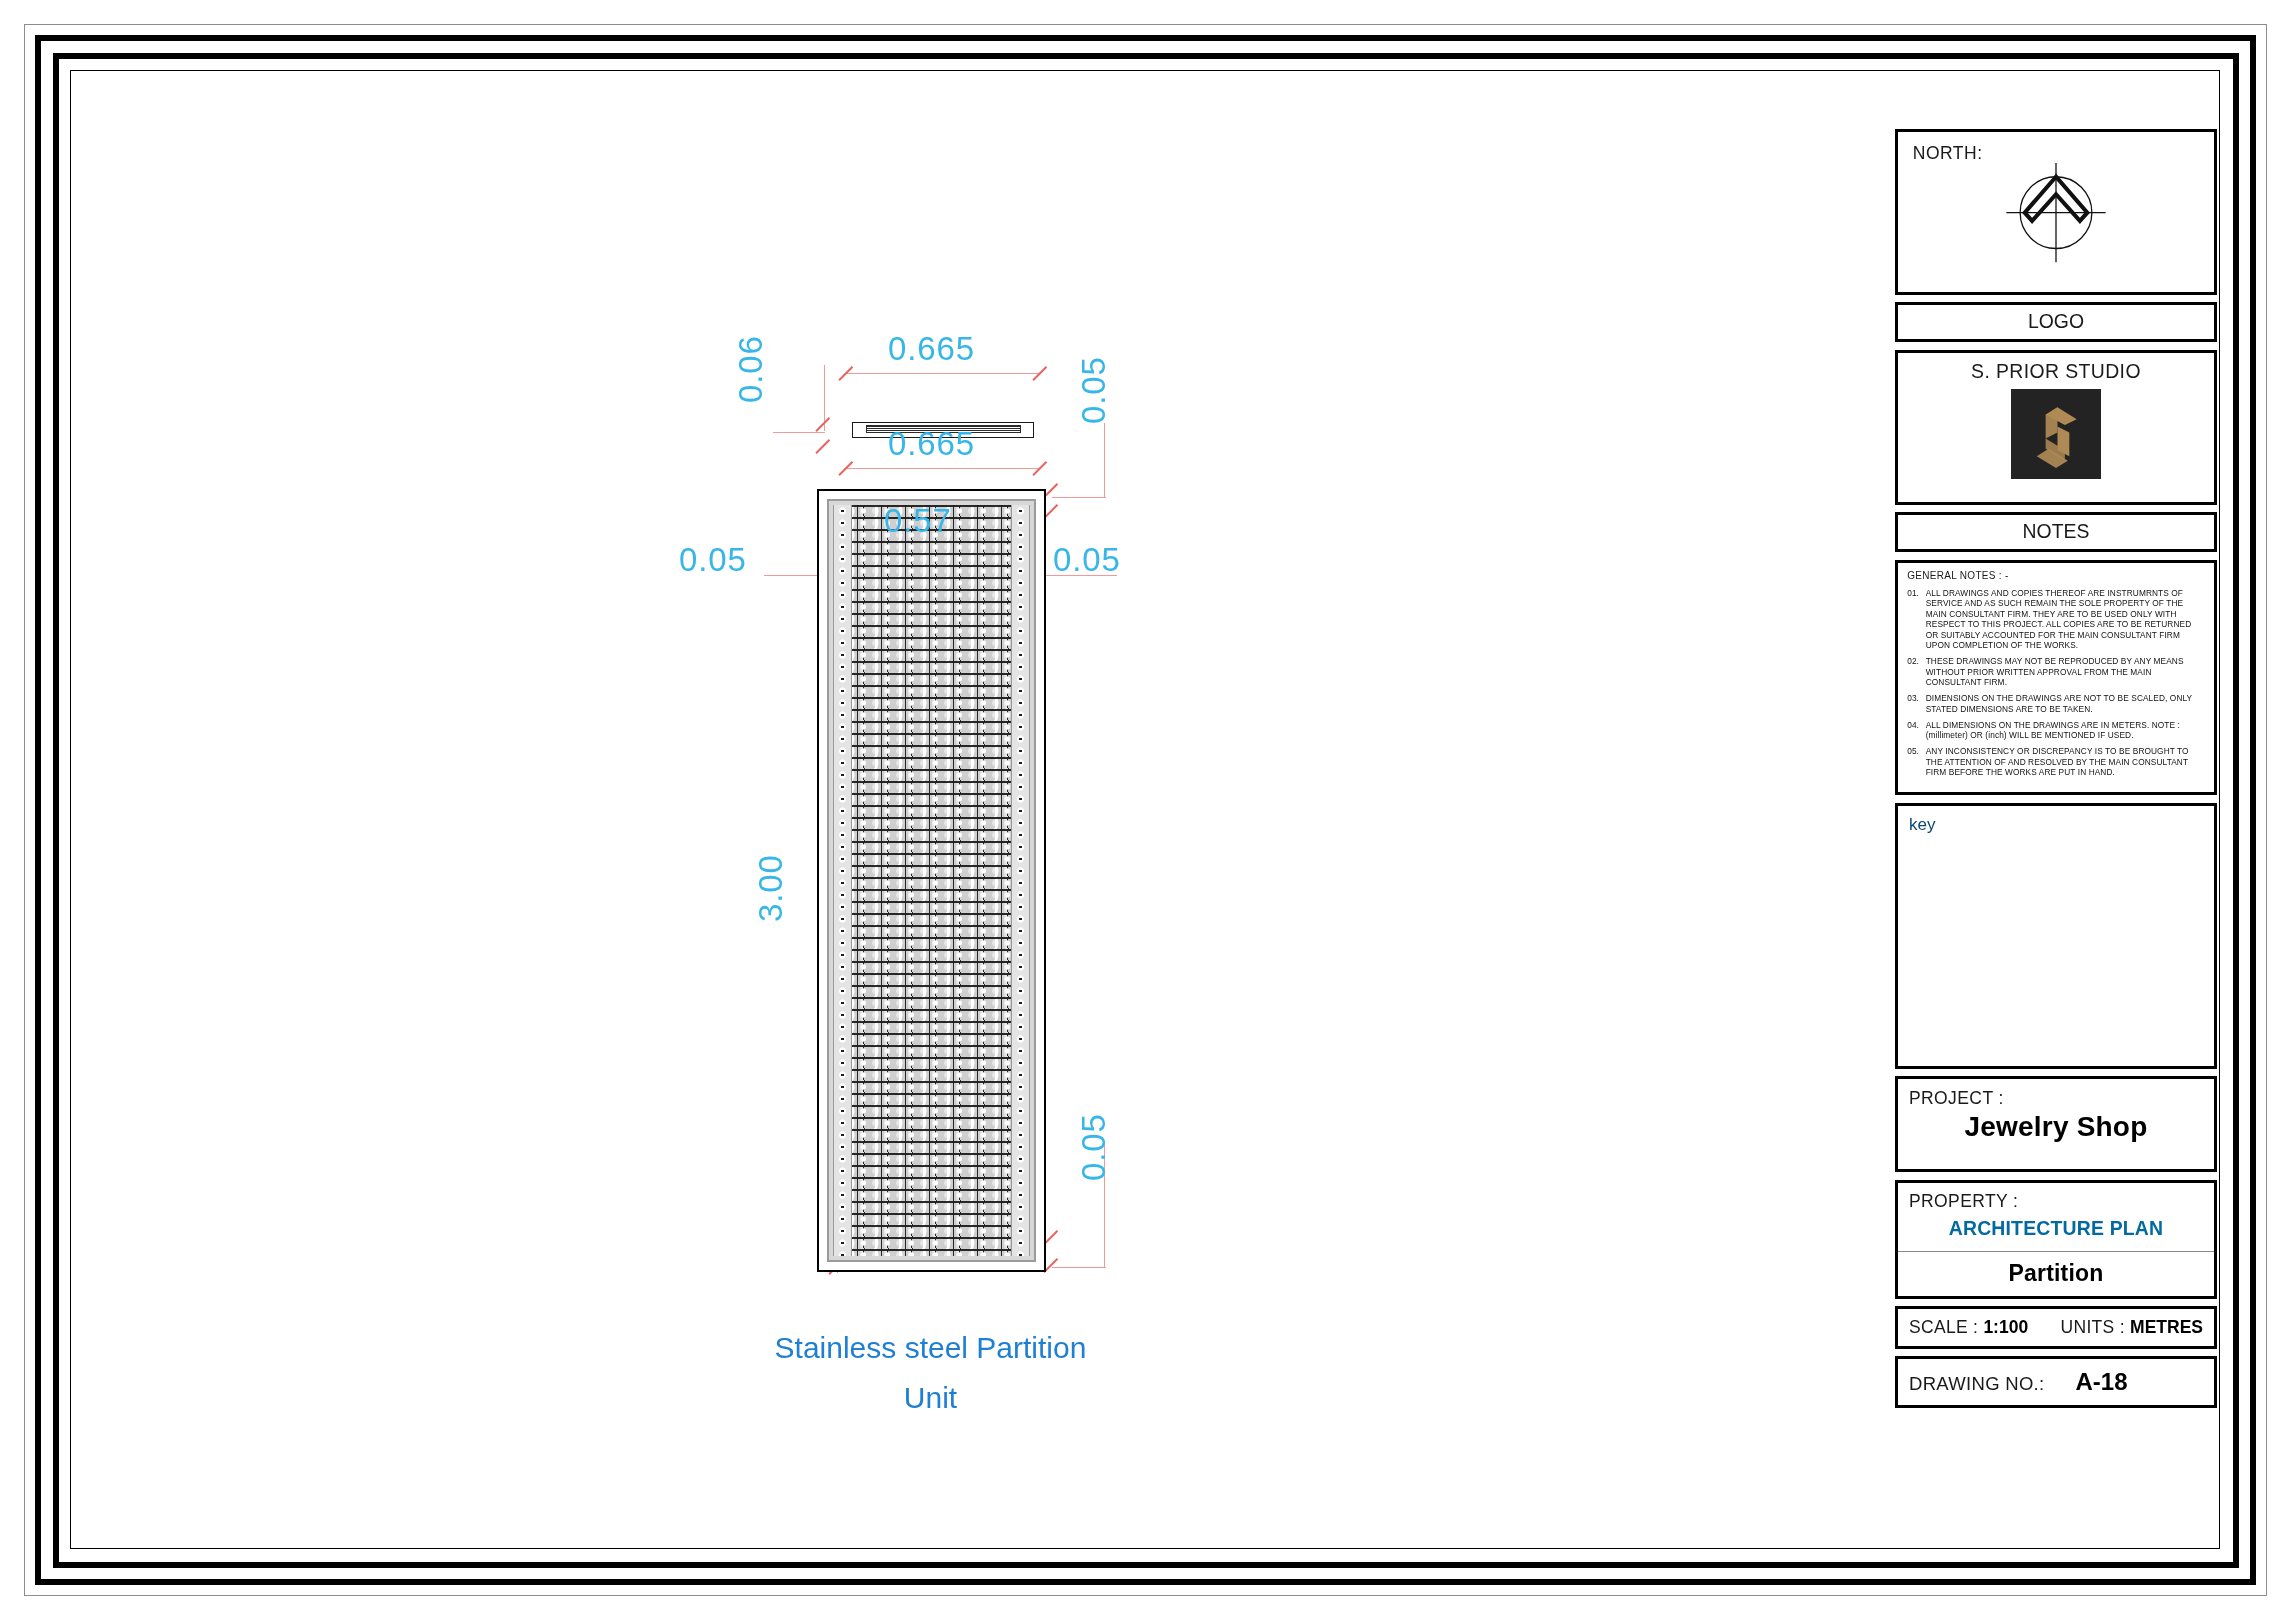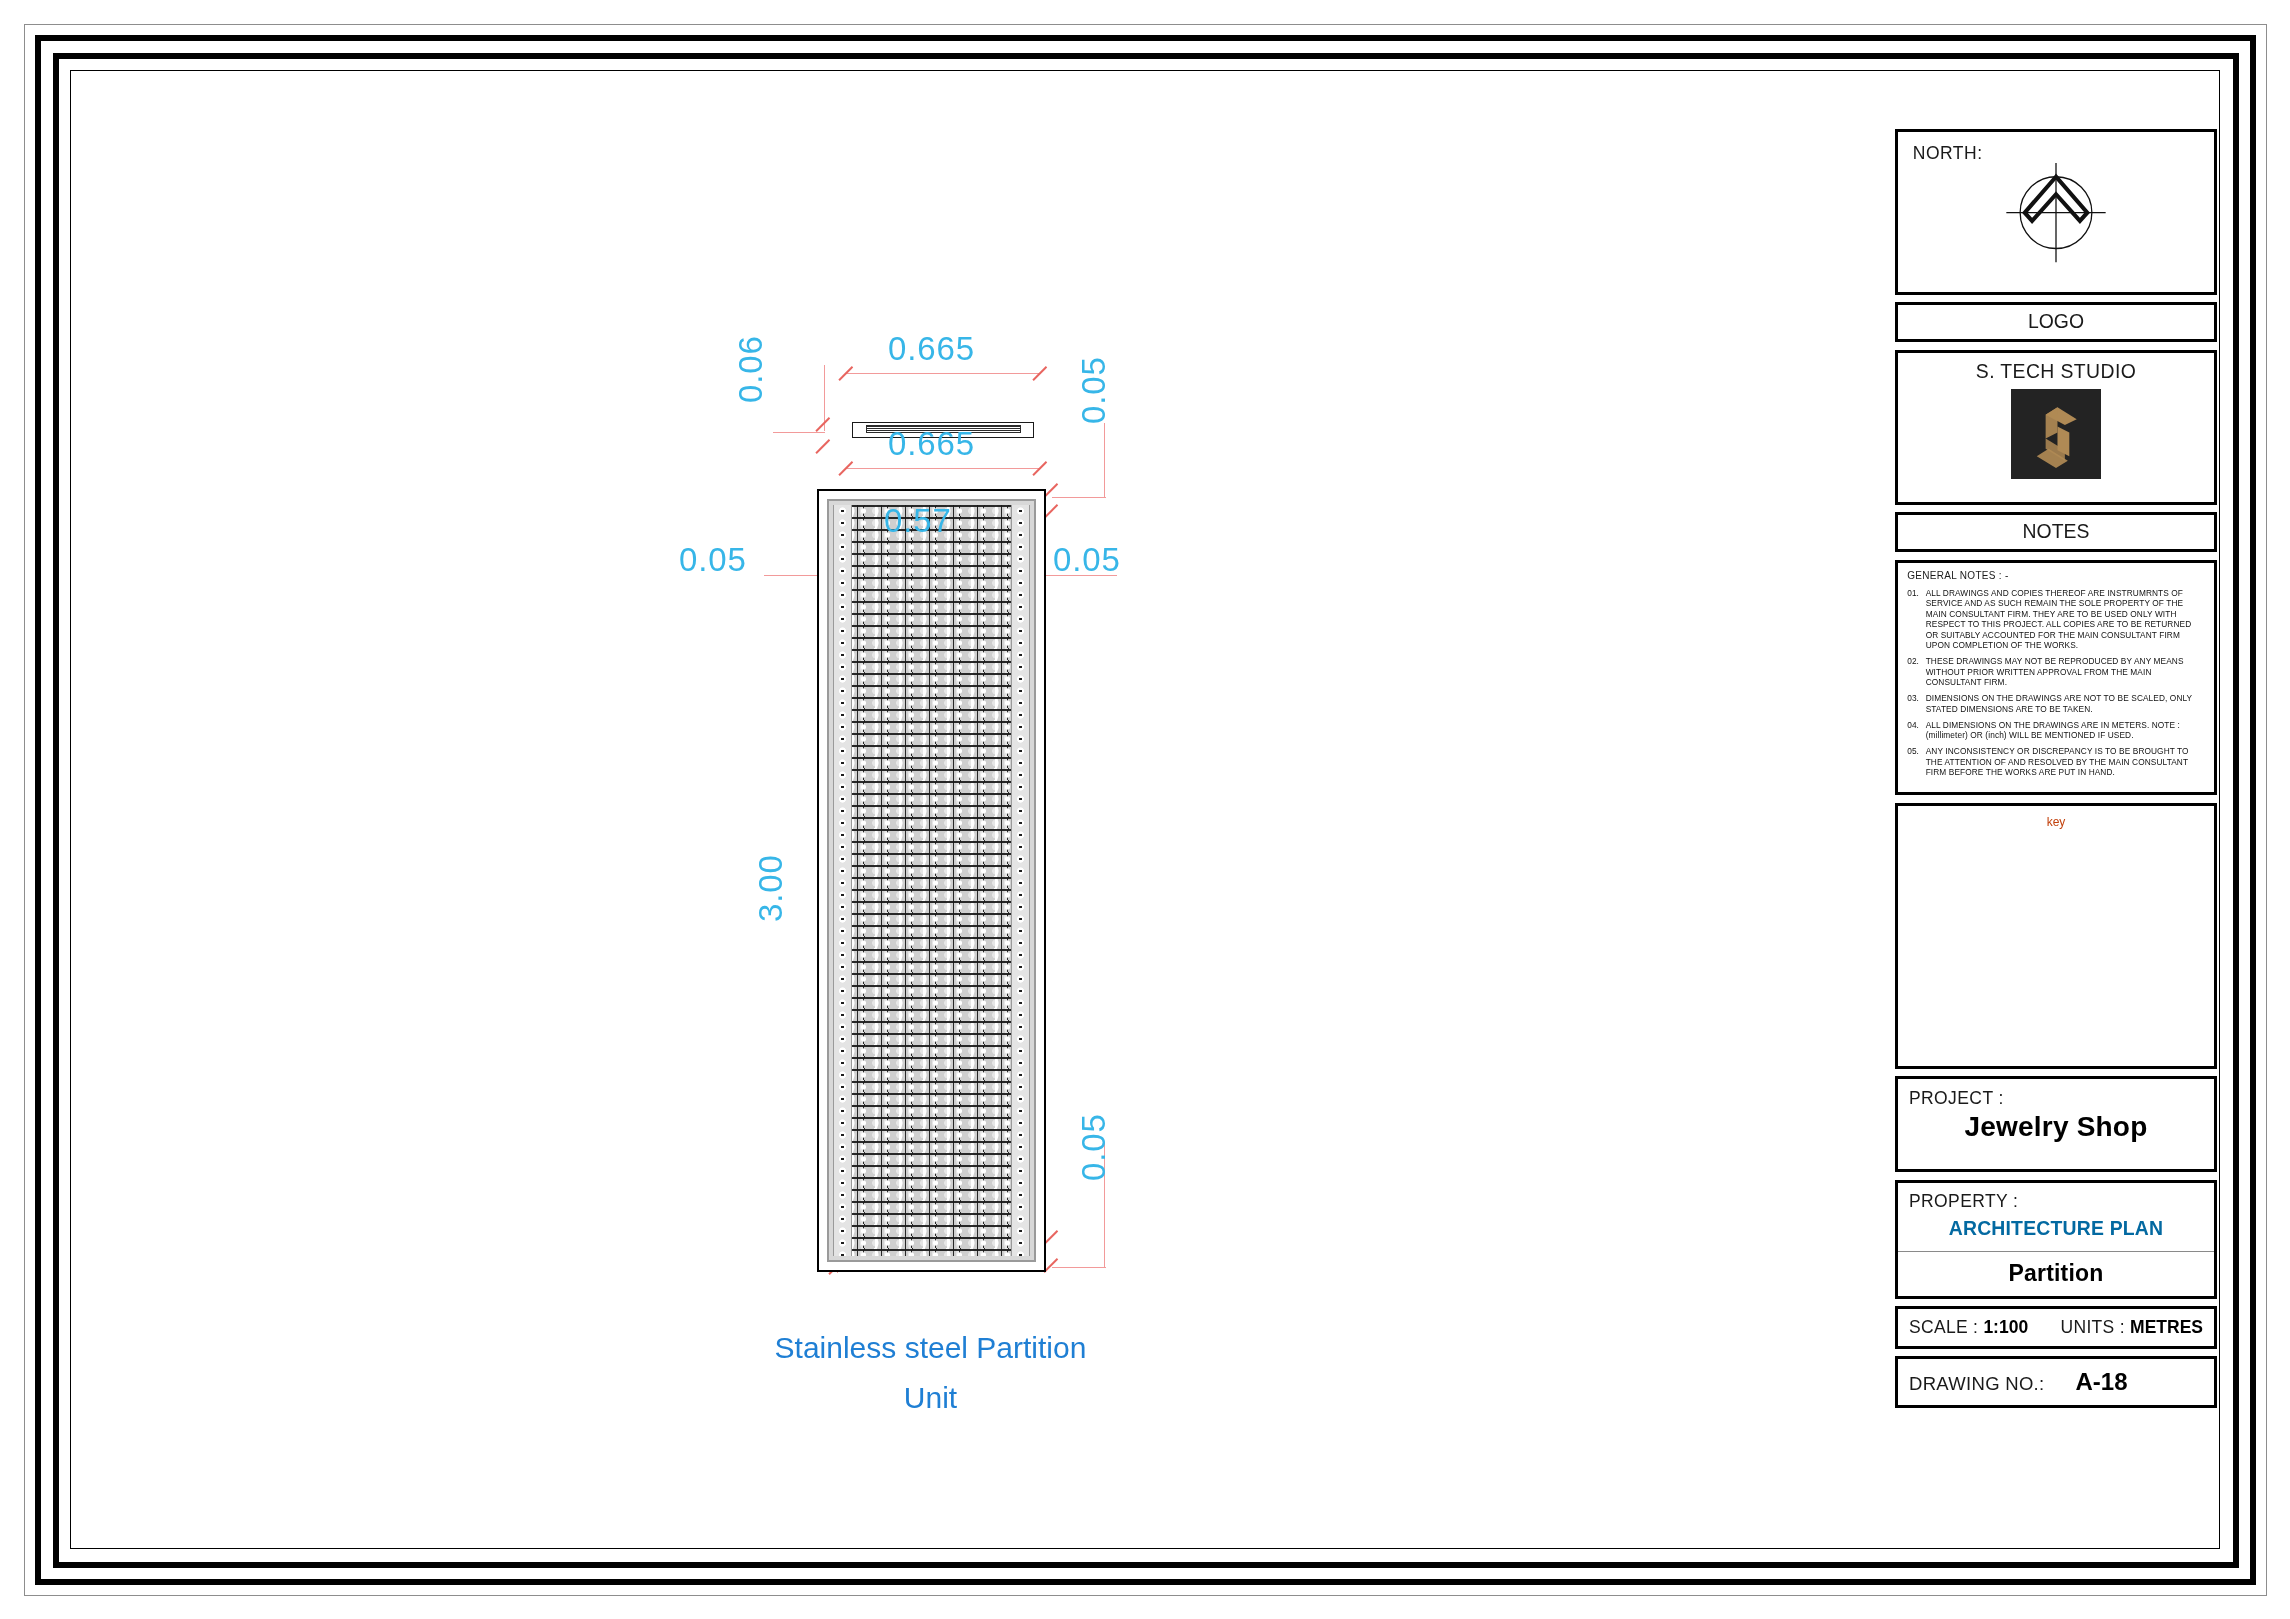--- a/index.html
+++ b/index.html
@@ -219,21 +219,21 @@
     line-height: 10.5px;
     color: #111111;
     margin-bottom: 5.5px;
     letter-spacing: 0.1px;
   }
   .note-num { width: 18.5px; flex: 0 0 18.5px; }
   .note-body { flex: 1; }
 
   
   #key-box { height: 266px; padding: 9.2px 11px; }
-  #key-label { font-size: 12px; color: #c2410c; text-align: center; }
+  #key-label { font-size: 17px; color: #0c4a6e; }
 
   
   #project-box { height: 96px; padding: 9.2px 11px; }
   .tb-field-label { font-size: 17.5px; color: #1a1a1a; letter-spacing: 0.4px; }
   #project-value {
     font-size: 28px;
     font-weight: bold;
     color: #000000;
     text-align: center;
     padding-top: 1.8px;
@@ -371,21 +371,21 @@
 
   <div class="tb-gap"></div>
 
   <div class="tb-box">
     <div class="tb-center-label">LOGO</div>
   </div>
 
   <div class="tb-gap"></div>
 
   <div class="tb-box" id="logo-box">
-    <div id="logo-title">S. TECH STUDIO</div>
+    <div id="logo-title">S. PRIOR STUDIO</div>
     <div id="logo-mark">
       <svg width="74" height="74" viewBox="0 0 100 100">
         <path d="M52 14 L78 30 L62 38 L36 24 Z" fill="#b08a55"></path>
         <path d="M36 24 L36 56 L52 48 L52 14 Z" fill="#b08a55" opacity="0.92"></path>
         <path d="M36 56 L62 72 L62 86 L36 70 Z" fill="#b08a55" opacity="0.85"></path>
         <path d="M52 40 L68 48 L68 80 L52 72 Z" fill="#b08a55"></path>
         <path d="M24 80 L50 96 L66 86 L40 70 Z" fill="#b08a55" opacity="0.92"></path>
       </svg>
     </div>
   </div>

